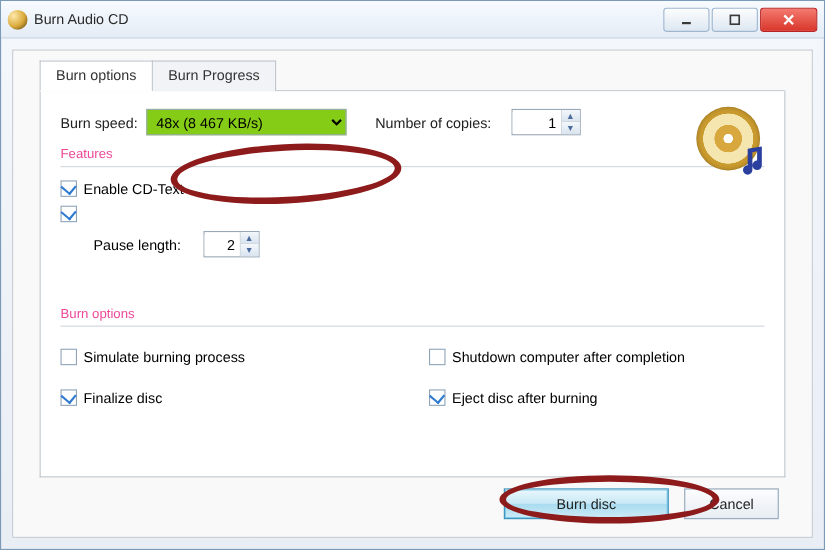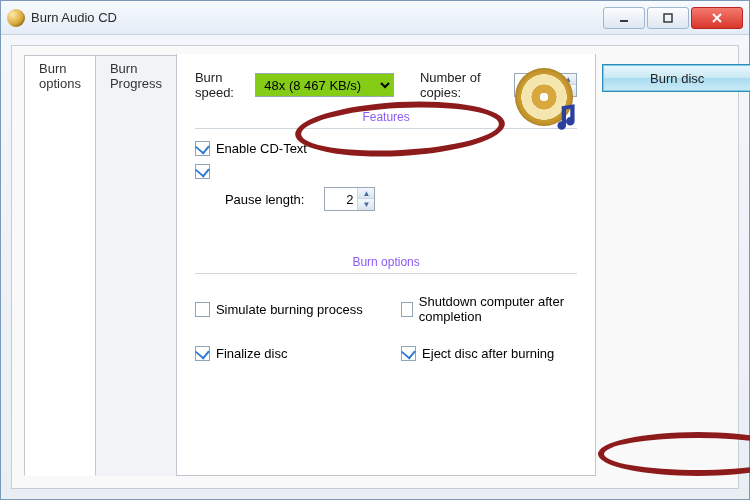--- a/index.html
+++ b/index.html
@@ -33,22 +33,22 @@
     background: linear-gradient(#fcfdfe,#dde7f1);
     display:flex;align-items:center;justify-content:center;
     color:#3a3a3a;
   }
   .win-btn.close { background: linear-gradient(#f47a6f,#d9362a); border-color:#b22; color:#fff; width:52px;}
   .win-btn svg { width:12px; height:12px; }
   .content {
     margin: 10px; flex:1;
     background: #f9f9f9;
     border: 1px solid #c8cdd3;
-    padding: 8px 12px 12px;
-    display:flex; flex-direction:row;
+    padding: 8px 24px 12px;
+    display:flex; flex-direction:column;
     position:relative;
   }
   .tabs { display:flex; border-bottom:1px solid #bfc6cd; }
   .tab {
     padding: 5px 14px 6px;
     border:1px solid #bfc6cd;
     border-bottom:none;
     background:#f1f3f6;
     margin-right:-1px;
     position:relative; top:1px;
@@ -74,21 +74,21 @@
     border:none; width:44px; text-align:right; padding:2px 4px; outline:none;
     font-size:13px;
   }
   .spin-btns { display:flex; flex-direction:column; border-left:1px solid #cfd7de;}
   .spin-btns div {
     width:16px; height:11px; background:linear-gradient(#f3f7fb,#d9e4ef);
     display:flex;align-items:center;justify-content:center; color:#4a6b9c; font-size:8px;
     border-bottom:1px solid #cfd7de;
   }
   .spin-btns div:last-child{border-bottom:none;}
-  .group-label { color:#8b5cf6; font-size:12px; margin: 8px 0 4px; text-align: center;}
+  .group-label { color:#ec4899; font-size:12px; margin: 8px 0 4px;}
   .divider { height:1px; background:#cfd7de; margin:2px 0 12px; }
   .chk-row { display:flex; align-items:center; margin:8px 0; gap:6px;}
   .chk {
     width:15px;height:15px;border:1px solid #8fa4b8;background:#fff;
     display:flex;align-items:center;justify-content:center;
   }
   .chk.checked::after{
     content:""; width:9px;height:9px;
     background: none;
     border-left:2px solid #2e7ad1; border-bottom:2px solid #2e7ad1;

